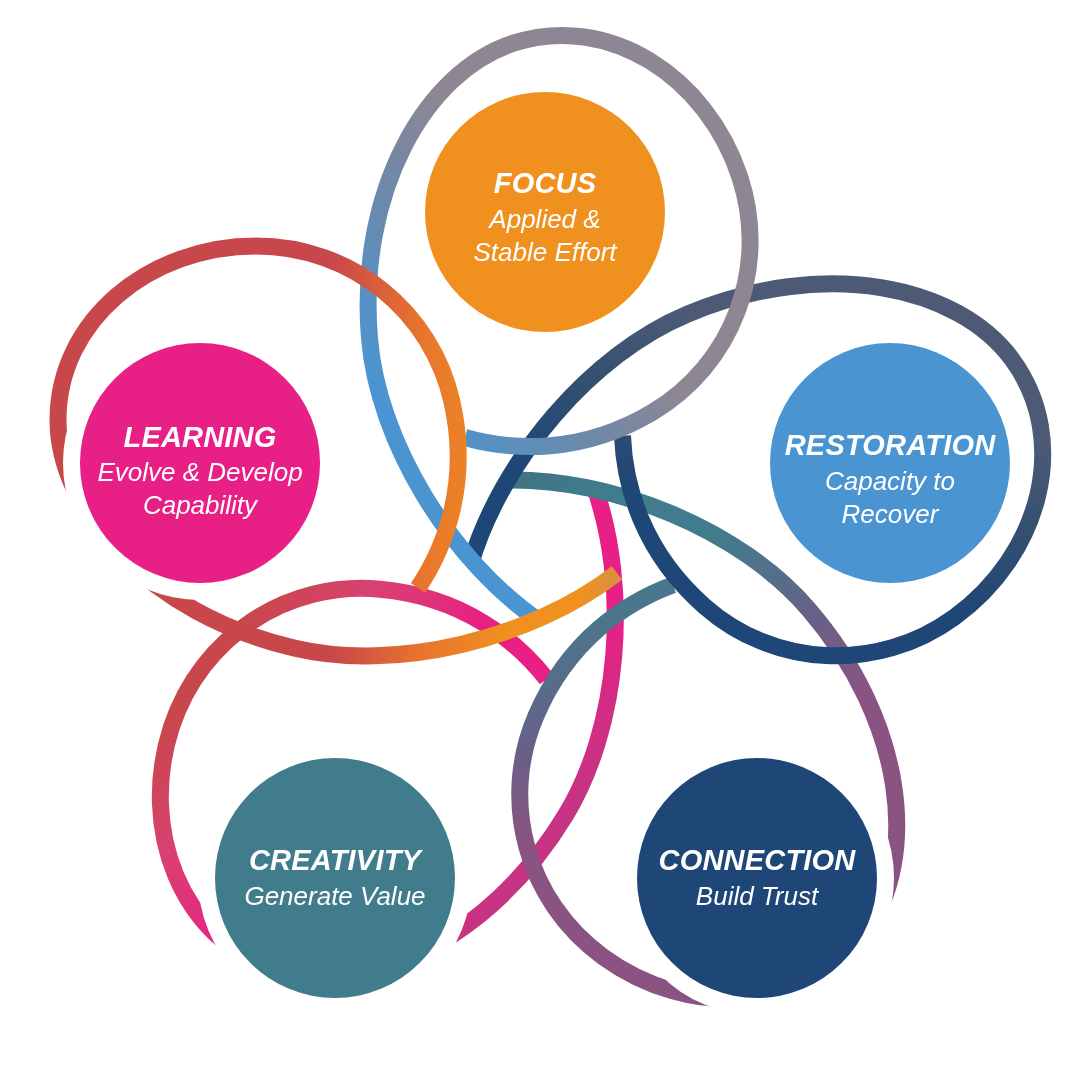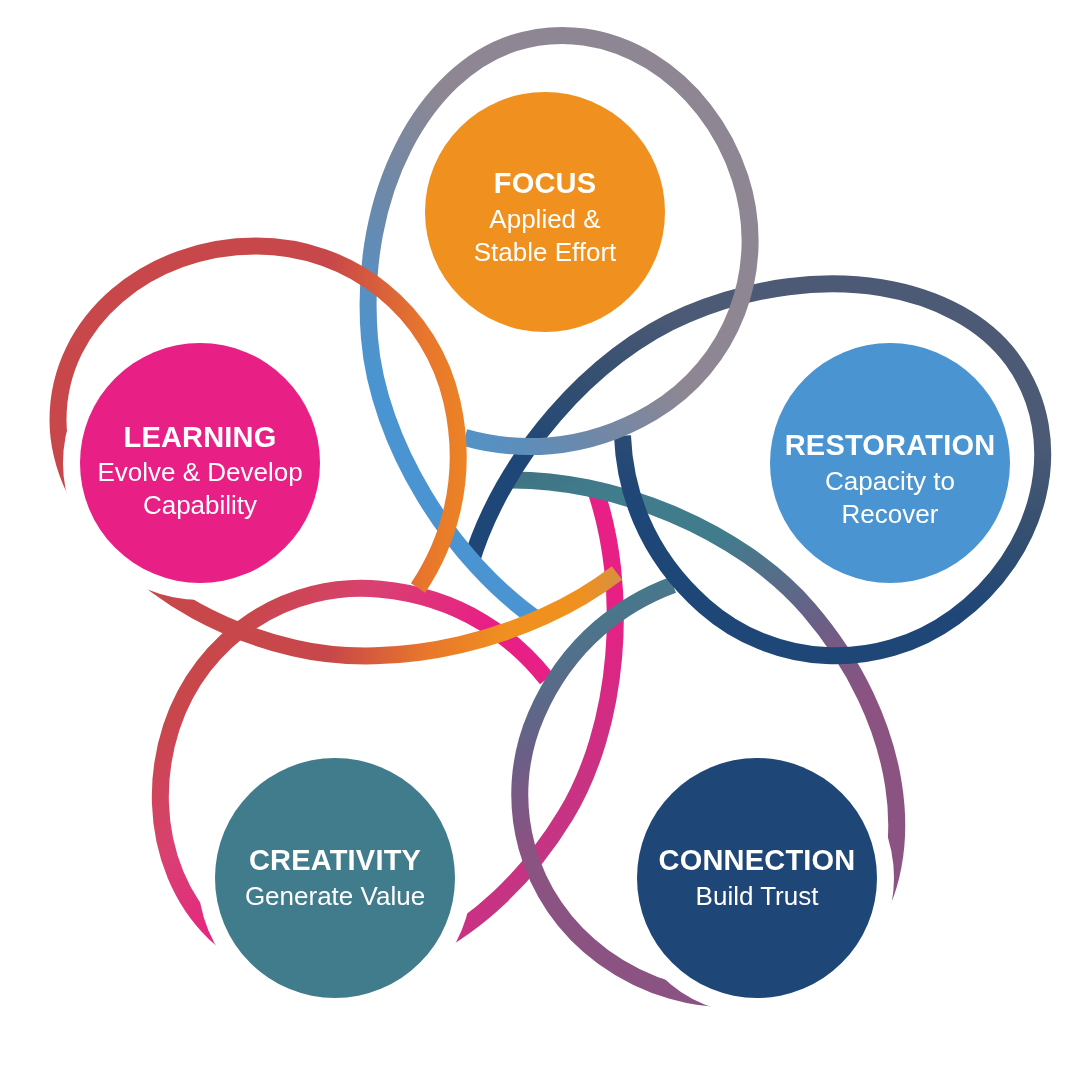--- a/index.html
+++ b/index.html
@@ -2,21 +2,21 @@
 <html><head>
 <meta charset="utf-8">
 <title>Five Element Loop Diagram</title>
 <style>
   html,body{margin:0;padding:0;background:#ffffff;}
   body{
     width:1090px;height:1090px;overflow:hidden;
     font-family:"Liberation Sans","DejaVu Sans",sans-serif;
     -webkit-font-smoothing:antialiased;
   }
-  #stage{position:relative;width:956px;height:1090px;background:#22c55e;}
+  #stage{position:relative;width:956px;height:1090px;background:#22c55e;font-style:italic;}
   #diagram{position:absolute;inset:0;width:1090px;height:1090px;display:block;}
   .node-title{
     font-weight:700;
     letter-spacing:0.2px;
     fill:#ffffff;
   }
   .node-sub{
     font-weight:300;
     fill:#ffffff;
   }

